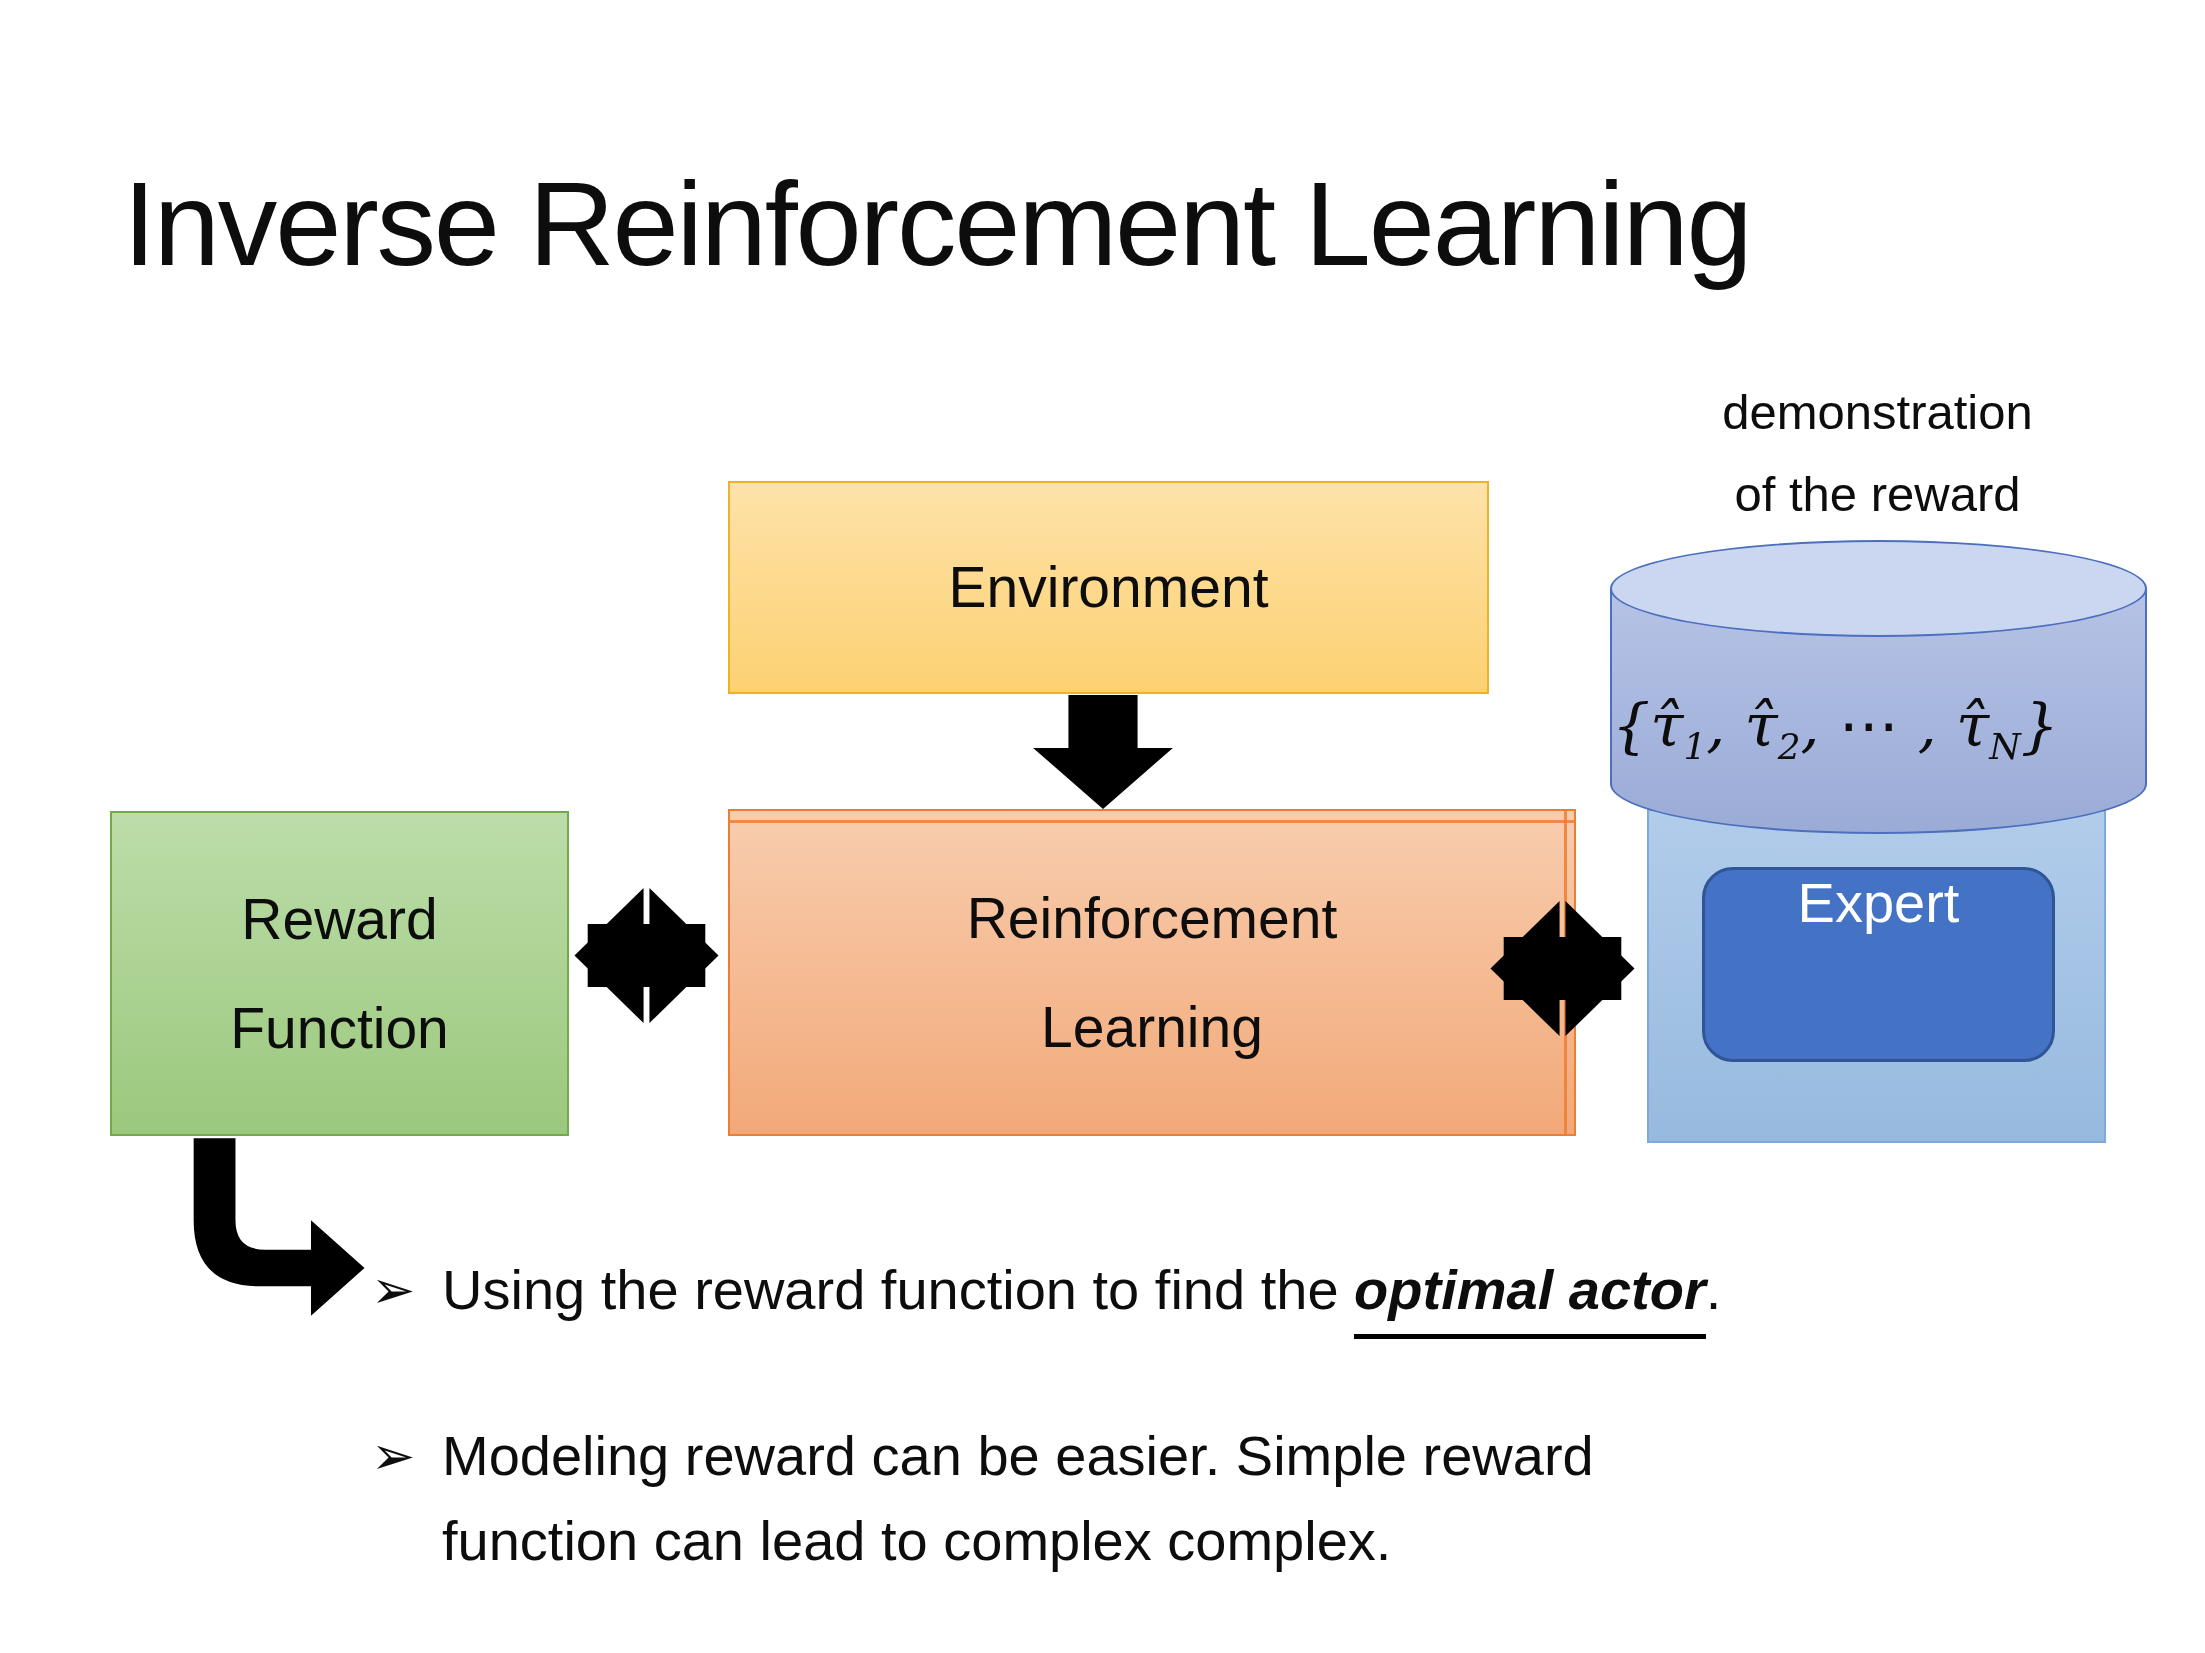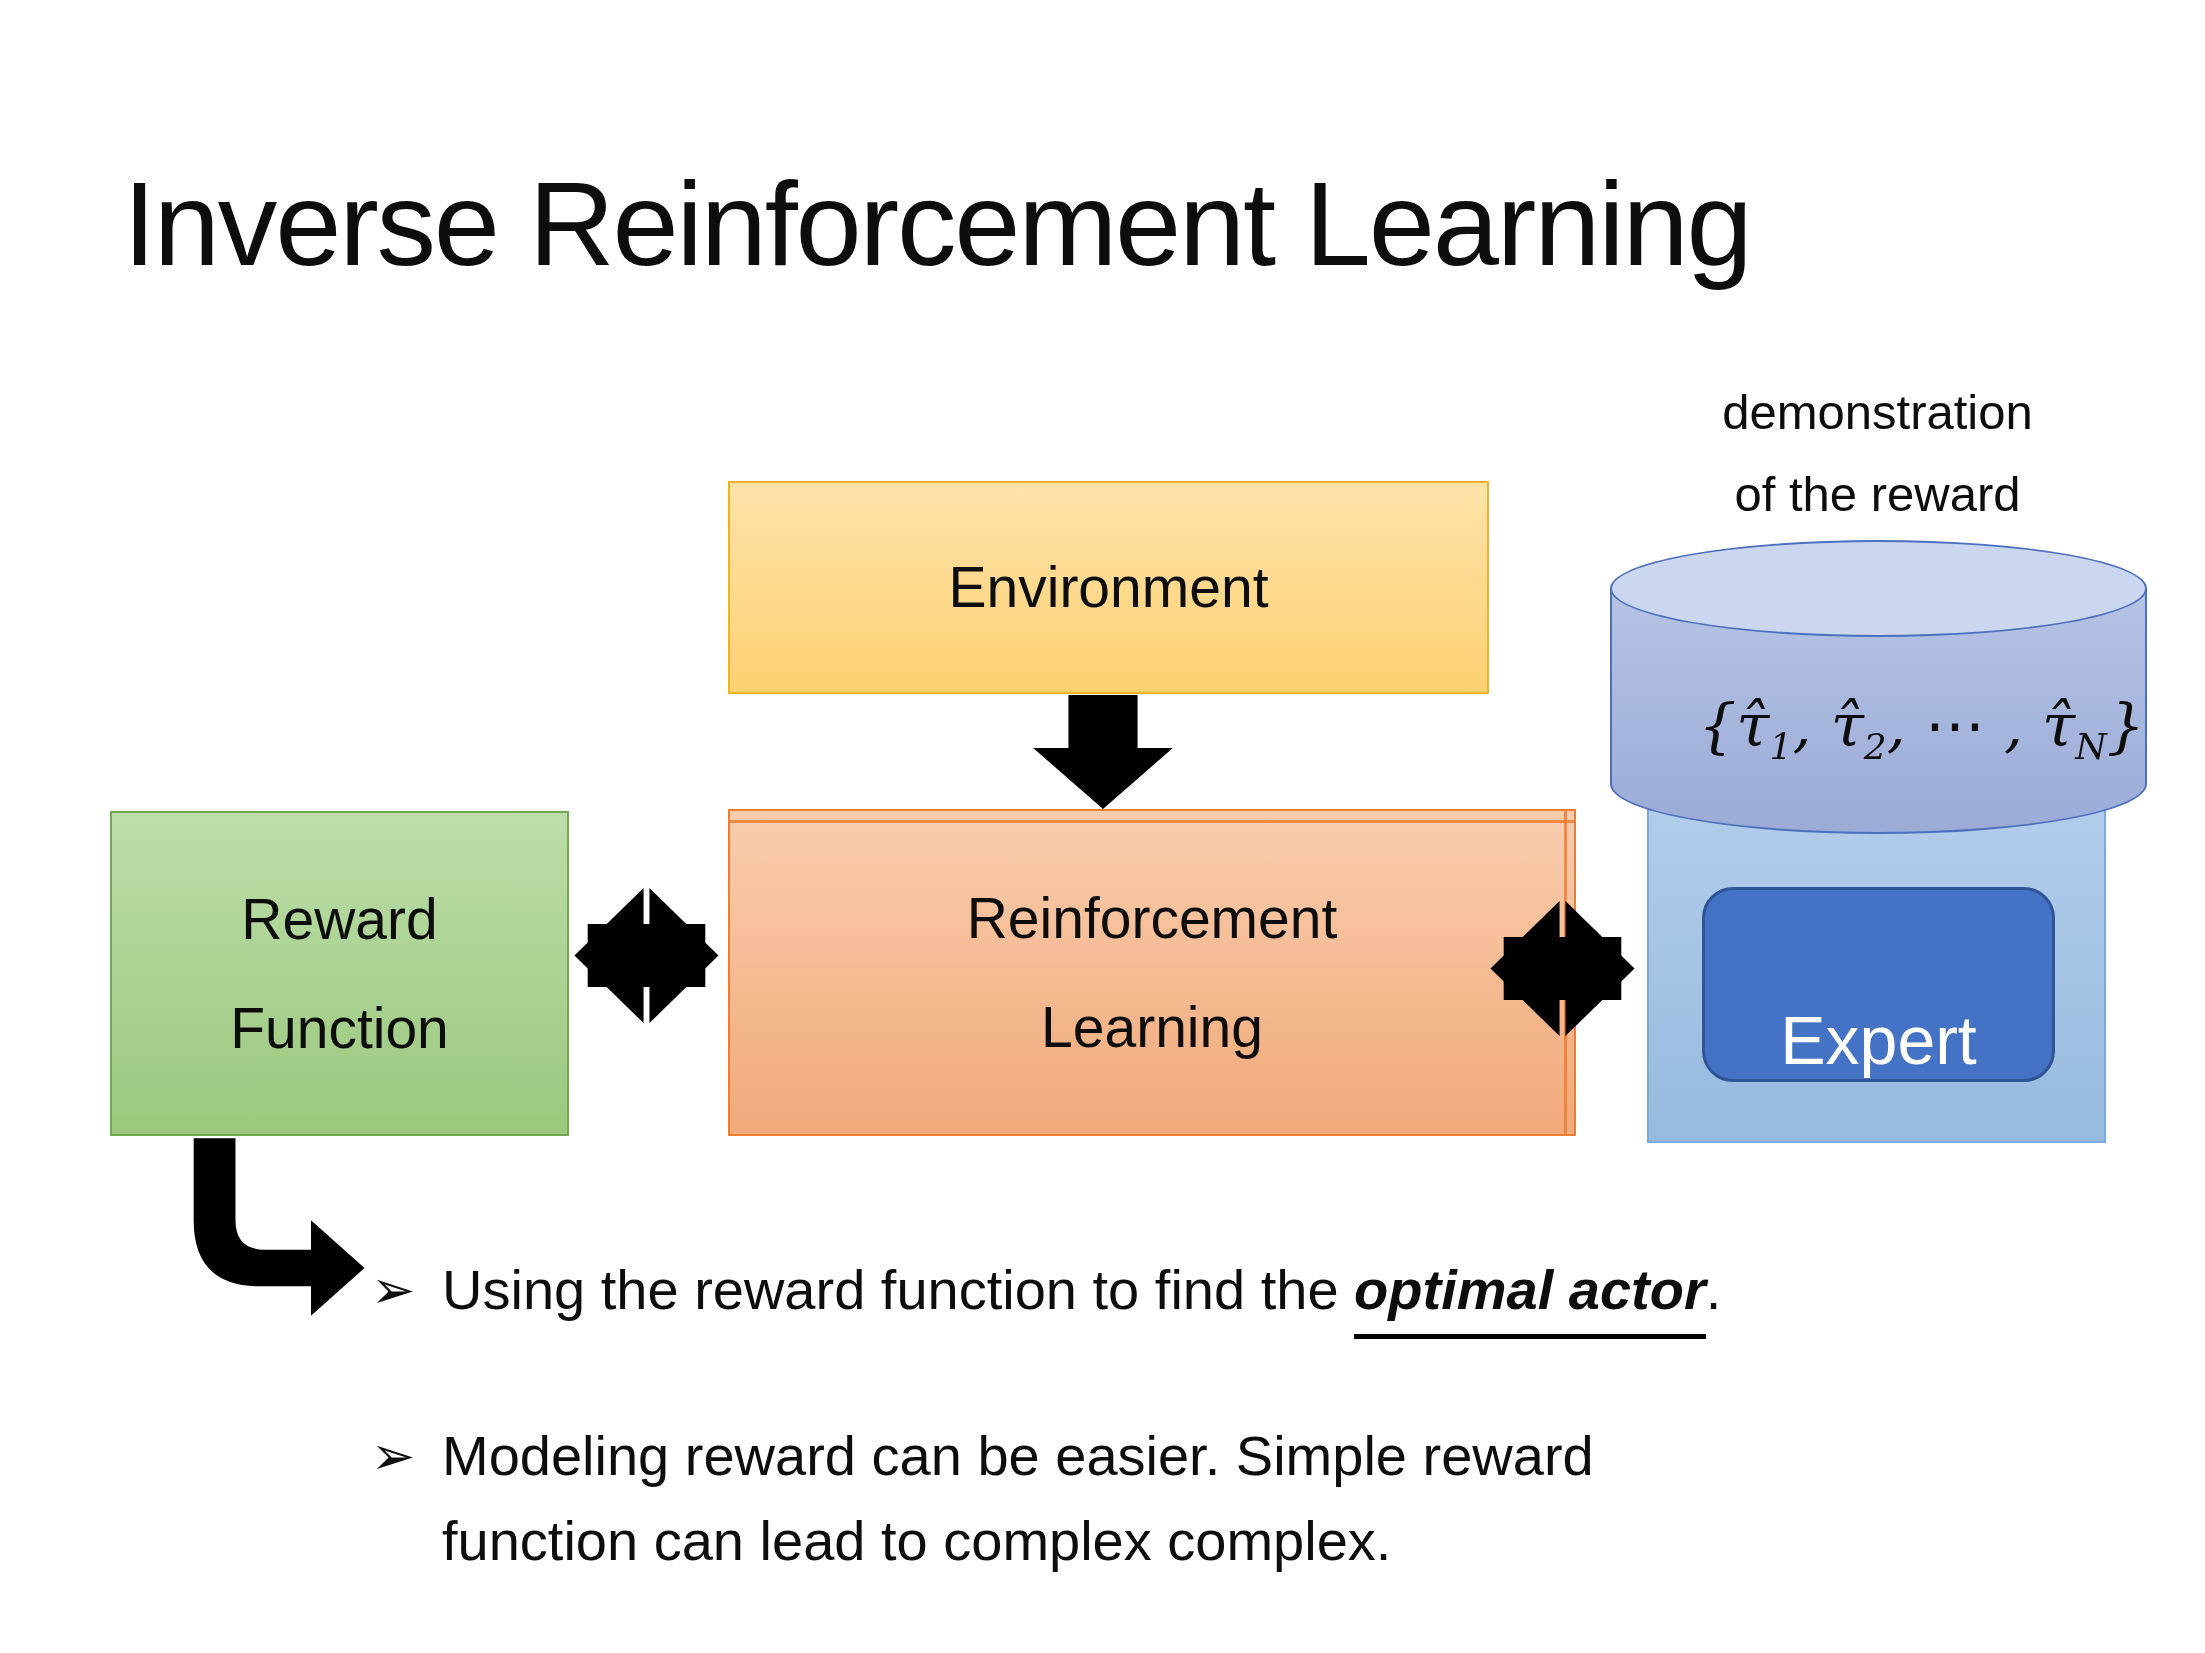--- a/index.html
+++ b/index.html
@@ -17,28 +17,28 @@
   .rl-box{left:728px;top:809px;width:848px;height:327px;
        background:linear-gradient(#f8cdae,#f2a979);border:2.9px solid #ed7d31;box-sizing:border-box;}
   .rl-line-top{left:0;top:8.8px;width:100%;height:2.9px;background:#ed7d31;opacity:.85;}
   .rl-line-right{right:7.4px;top:0;width:2.9px;height:100%;background:#ed7d31;opacity:.85;}
   .panel{left:1647px;top:809px;width:459px;height:334px;
        background:linear-gradient(#b2cceb,#96bade);border:2.2px solid #7fa9d9;box-sizing:border-box;}
   .cyl{left:1610px;top:540px;width:537px;height:294px;}
   .cyl-body{position:absolute;left:0;top:48px;width:537px;height:246px;box-sizing:border-box;
        background:linear-gradient(#b6c3e6,#9aabd6);border:2.2px solid #4c6fbe;border-top:none;
        border-radius:0 0 268px 268px / 0 0 50px 50px;
-       display:flex;align-items:center;justify-content:flex-end;padding-top:29px;}
+       display:flex;align-items:center;justify-content:flex-start;padding-top:29px;}
   .cyl-top{position:absolute;left:0;top:0;width:537px;height:97px;box-sizing:border-box;
        background:#cbd7f1;border:2.2px solid #4c6fbe;border-radius:50%;}
   .frm{font-family:"DejaVu Serif","DejaVu Sans",serif;font-style:italic;font-size:60px;white-space:nowrap;}
   .frm sub{font-size:0.6em;line-height:0;}
   .expert{left:1702px;top:867px;width:353px;height:195px;background:#4472c4;border:3.7px solid #2f5597;
-       box-sizing:border-box;border-radius:31px;display:flex;align-items:flex-end;justify-content:center;
-       color:#ffffff;font-size:68px;margin-top:20px;}
+       box-sizing:border-box;border-radius:31px;display:flex;align-items:flex-start;justify-content:center;
+       color:#ffffff;font-size:56px;}
   .arrow-svg{display:block;}
   .bullet{display:flex;align-items:flex-start;font-size:56px;line-height:85px;}
   .bullet .marker{font-size:53px;line-height:85px;width:71px;flex:0 0 71px;}
   .emph{font-weight:bold;font-style:italic;display:inline-block;
         border-bottom:5.1px solid #000;padding-bottom:1.5px;}
   .b1{left:371px;top:1247px;width:1764px;}
   .b2{left:371px;top:1413px;width:1764px;}
 </style>
 </head>
 <body>

